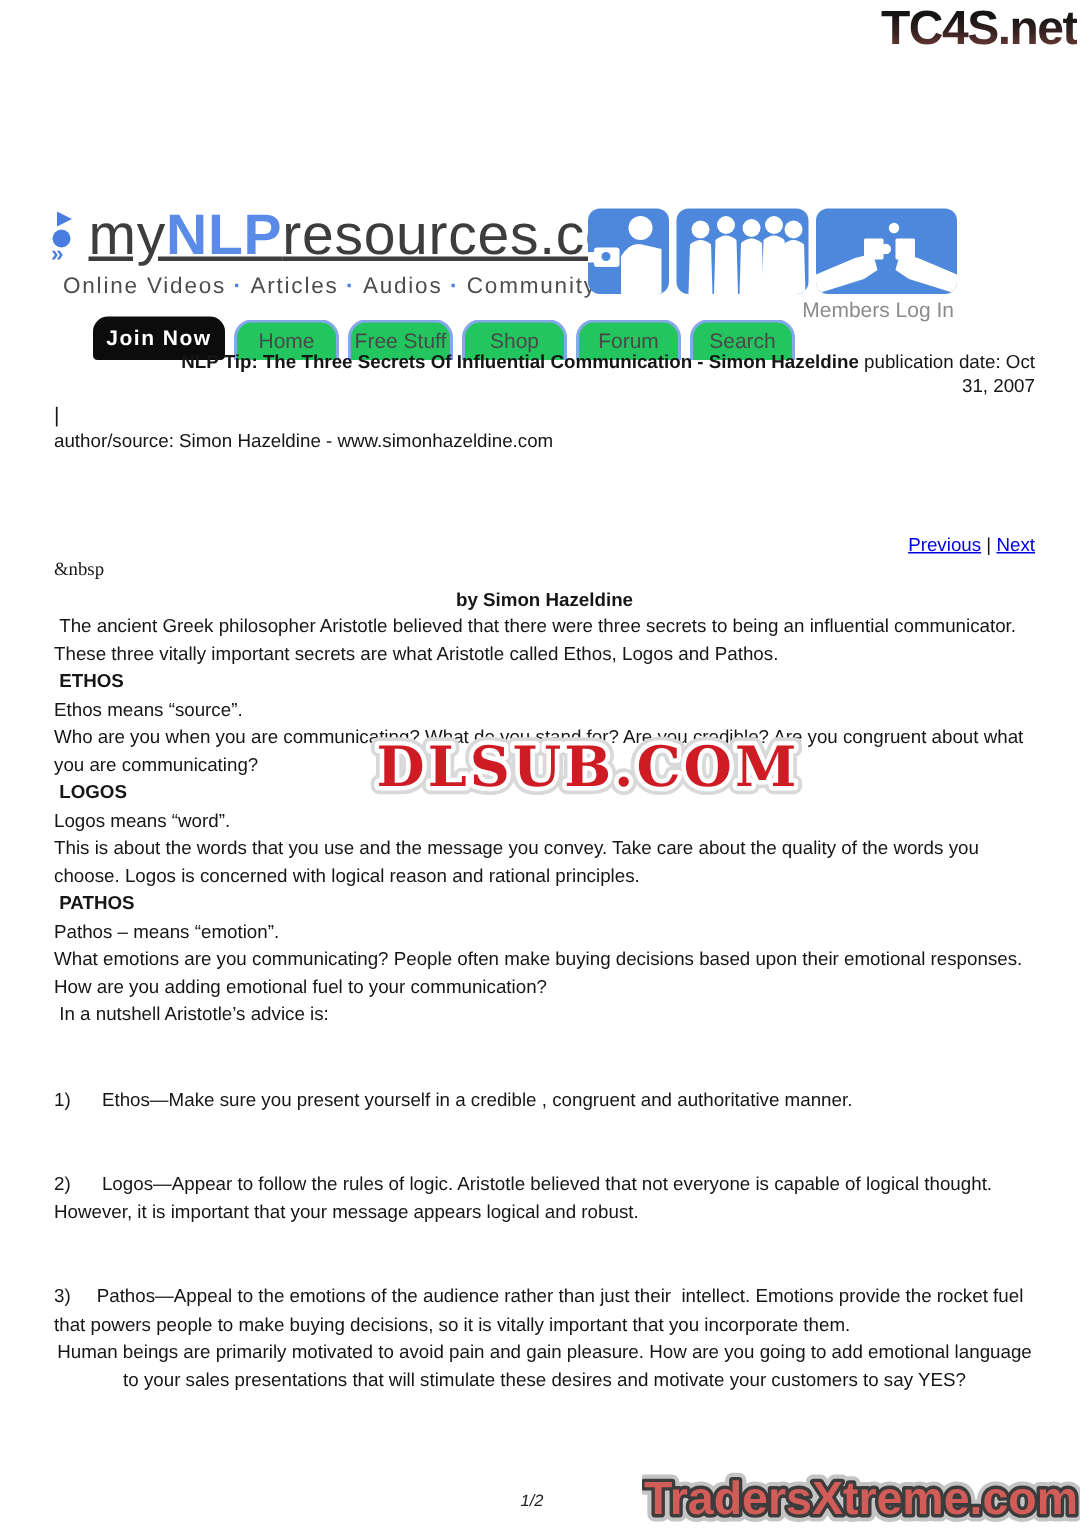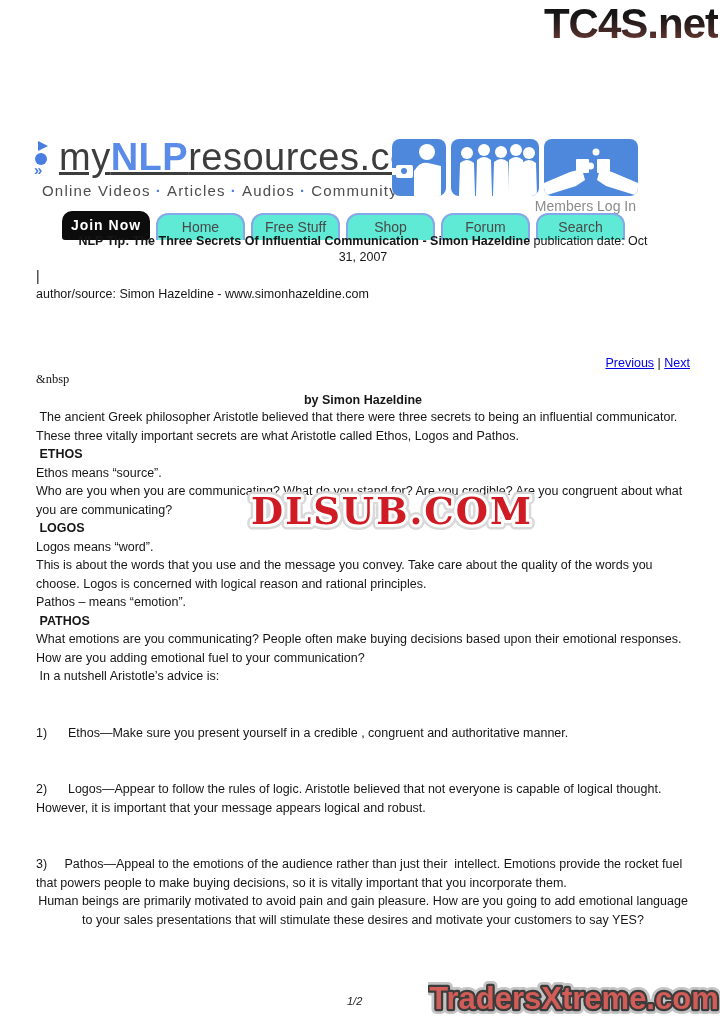--- a/index.html
+++ b/index.html
@@ -5,21 +5,21 @@
   html,body { margin:0; padding:0; }
   body {
     width:724px; height:1024px; position:relative; overflow:hidden;
     background:#ffffff; color:#161616;
     font-family:"Liberation Sans", sans-serif;
   }
 
   
   .tc4s {
     position:absolute; top:0; right:6px;
-    font-size:42px; font-weight:bold; letter-spacing:-1px;
+    font-size:32px; font-weight:bold; letter-spacing:-1px;
     color:#2a1d1b;
   }
   @supports ((-webkit-background-clip:text) or (background-clip:text)) {
     .tc4s {
       background:linear-gradient(#151515 30%, #3a2422 60%, #7c423c 95%);
       -webkit-background-clip:text; background-clip:text;
       color:transparent;
     }
   }
 
@@ -38,33 +38,33 @@
   
   .tiles { position:absolute; left:392px; top:139px; display:flex; gap:5px; }
   .tile { background:#4e88dd; border-radius:8px; height:57px; overflow:hidden; }
   .tile svg { display:block; }
   .members { position:absolute; top:198px; right:88px; font-size:14px; color:#8b8b8b; }
 
   
   .tabs { position:absolute; left:62px; top:211px; display:flex; gap:6px; align-items:flex-end; }
   .tab {
     box-sizing:border-box; border:2px solid #86a8ea; border-bottom:none;
-    border-radius:12px 12px 0 0; background:#5eead4; color:#494949;
-    font-size:14px; text-align:center; padding:4px 0 5px; width:89px;
+    border-radius:12px 12px 0 0; background:#22c55e; color:#494949;
+    font-size:14px; text-align:center; padding:4px 0 5px; width:70px;
     cursor:pointer;
   }
   .tab.active {
     border:none; background:#0c0c0c; color:#fff; font-weight:bold;
     border-radius:10px 10px 3px 3px; padding:6px 0 7px; width:88px;
     letter-spacing:1px;
   }
 
   
   .main { position:absolute; left:36px; right:34px; top:234px; font-size:12.5px; line-height:18.5px; }
-  .title { text-align:center; line-height:15.5px; }
+  .title { text-align:right; line-height:15.5px; }
   .title .tbold { font-weight:bold; }
   .pipe { text-align:left; font-size:14px; margin-top:3px; line-height:17px; }
   .author { margin-top:2px; line-height:15px; }
   a.link { color:#0000e0; text-decoration:underline; cursor:pointer; }
   .nav-links { text-align:right; margin-top:53px; line-height:16px; }
   .nbsp-line { line-height:16px; padding-right:5px;font-family:Liberation Serif, serif; }
   .byline { text-align:center; font-weight:bold; margin-top:5px; line-height:16px; }
   .para { white-space:pre-wrap; }
   .para.heading { font-weight:bold; }
   .para.numbered { margin-top:38px; }
@@ -157,22 +157,22 @@
   <div class="byline">by Simon Hazeldine</div>
 
   <div id="paragraphs">
       <div class="para body"> The ancient Greek philosopher Aristotle believed that there were three secrets to being an influential communicator. These three vitally important secrets are what Aristotle called Ethos, Logos and Pathos.</div>
       <div class="para heading"> ETHOS</div>
       <div class="para body">Ethos means “source”.</div>
       <div class="para body">Who are you when you are communicating? What do you stand for? Are you credible? Are you congruent about what you are communicating?</div>
       <div class="para heading"> LOGOS</div>
       <div class="para body">Logos means “word”.</div>
       <div class="para body">This is about the words that you use and the message you convey. Take care about the quality of the words you choose. Logos is concerned with logical reason and rational principles.</div>
+      <div class="para heading"> PATHOS</div>
       <div class="para body">Pathos – means “emotion”.</div>
-      <div class="para heading"> PATHOS</div>
       <div class="para body">What emotions are you communicating? People often make buying decisions based upon their emotional responses. How are you adding emotional fuel to your communication?</div>
       <div class="para body"> In a nutshell Aristotle’s advice is:</div>
       <div class="para numbered">1)      Ethos—Make sure you present yourself in a credible , congruent and authoritative manner.</div>
       <div class="para numbered">2)      Logos—Appear to follow the rules of logic. Aristotle believed that not everyone is capable of logical thought. However, it is important that your message appears logical and robust.</div>
       <div class="para numbered">3)     Pathos—Appeal to the emotions of the audience rather than just their  intellect. Emotions provide the rocket fuel that powers people to make buying decisions, so it is vitally important that you incorporate them.</div>
       <div class="para centered">Human beings are primarily motivated to avoid pain and gain pleasure. How are you going to add emotional language to your sales presentations that will stimulate these desires and motivate your customers to say YES?</div>
     </div>
 
 </div>
 

